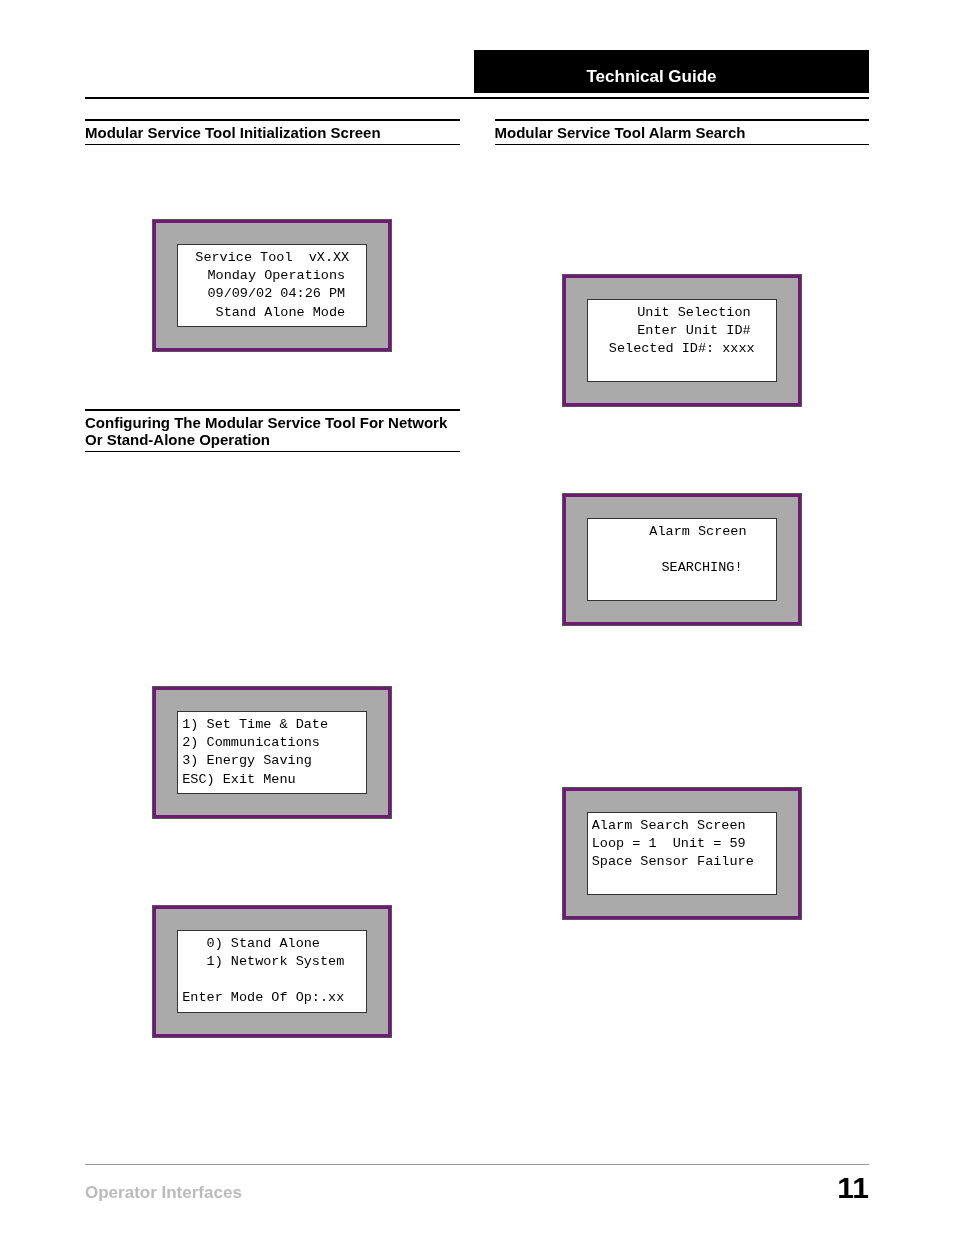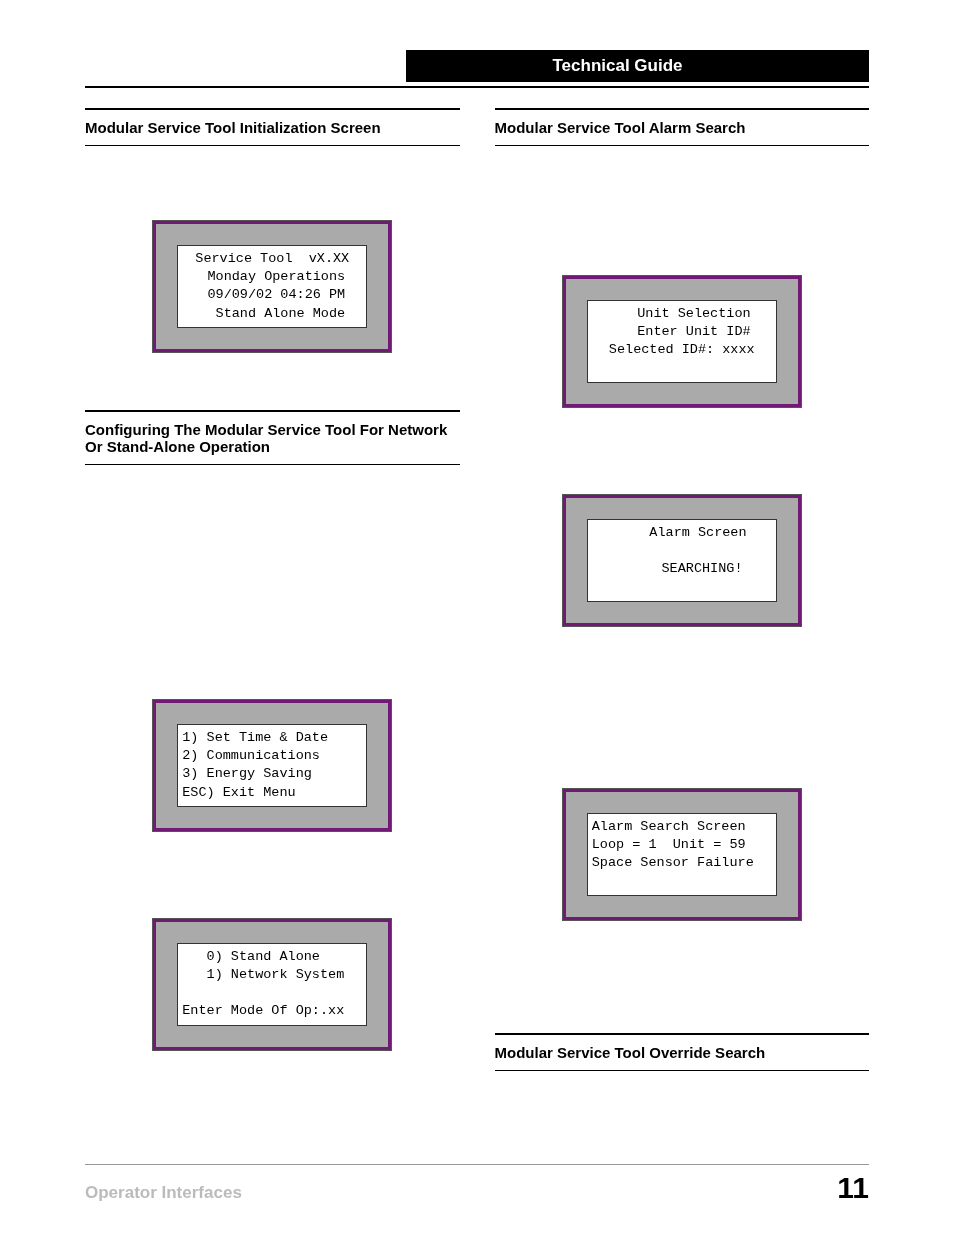--- a/index.html
+++ b/index.html
@@ -18,23 +18,23 @@
   }
   .header-row {
     display: flex;
     justify-content: flex-end;
     margin-bottom: 4px;
   }
   .header-box {
     background: #000;
     color: #fff;
     font-weight: bold;
-    padding: 6px 60px 6px 20px;
+    padding: 17px 60px 6px 20px;
     font-size: 17px;
-    width: 463px;
+    width: 395px;
     box-sizing: border-box;
     text-align: center;
   }
   .rule-thick {
     border-top: 2px solid #000;
     margin: 0;
   }
   .columns {
     display: flex;
     gap: 35px;
@@ -42,21 +42,21 @@
   }
   .col {
     flex: 1;
     min-width: 0;
   }
   .section-heading {
     font-weight: bold;
     font-size: 15px;
     border-top: 2px solid #000;
     border-bottom: 1px solid #000;
-    padding: 9px 0;
+    padding: 3px 0;
     margin-bottom: 15px;
   }
   .lcd {
     border: 3px solid #701a75;
     outline: 1px solid #555;
     padding: 21px;
     background: #aaa;
     width: 190px;
     margin: 0 auto 28px auto;
   }
@@ -183,21 +183,20 @@
       <div class="lcd">
         <div class="lcd-inner">Alarm Search Screen
 Loop = 1  Unit = 59
 Space Sensor Failure
  </div>
       </div>
 
       <div class="spacer-md"></div>
       <div style="height:25px;"></div>
 
-      <div class="section-heading">Modular Service Tool Override Search</div>
     </div>
 
   </div>
 
   <div class="footer">
     <div class="footer-line">
       <span class="footer-left">Operator Interfaces</span>
       <span class="footer-right">11</span>
     </div>
   </div>

